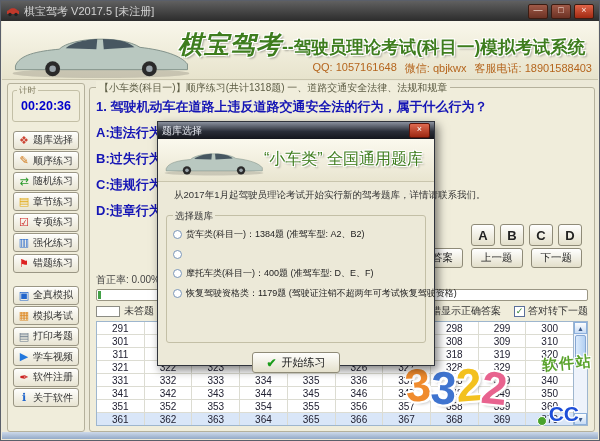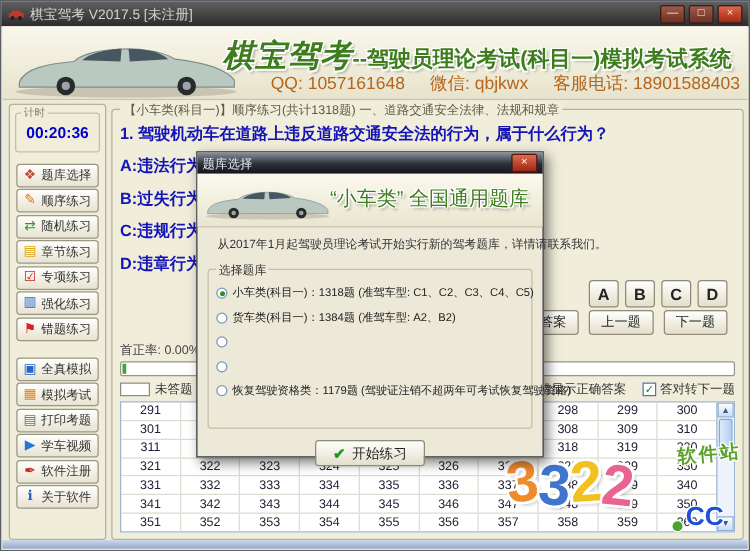--- a/index.html
+++ b/index.html
@@ -17,21 +17,21 @@
   .wbtn.close{background:linear-gradient(#e06448,#a02a12)}
 
   
   .banner{position:absolute;top:20px;left:1px;right:1px;height:58px;
     background:linear-gradient(#f9f7eb,#e7e3cc);border-bottom:1px solid #c9c5ad;overflow:hidden}
   .banner-car{position:absolute;left:6px;top:4px;width:186px;height:54px}
   .brand-line{position:absolute;left:176px;right:3px;top:7px;text-align:left;white-space:nowrap;color:#3e7d1e;
     text-shadow:-1px -1px 0 #fff,1px -1px 0 #fff,-1px 1px 0 #fff,1px 1px 0 #fff,2px 2px 2px rgba(0,0,0,.28)}
   .brand{font-size:25px;font-weight:bold;font-style:italic;letter-spacing:1px}
   .brand-sub{font-size:17.5px;font-weight:bold}
-  .contact{position:absolute;right:6px;bottom:3px;font-size:14px;color:#b5651d;display:flex;gap:20px;white-space:nowrap}
+  .contact{position:absolute;right:6px;bottom:3px;font-size:11px;color:#b5651d;display:flex;gap:8px;white-space:nowrap}
 
   
   .sidebar{position:absolute;left:6px;top:82px;width:78px;height:349px;background:#f0eddb;
     border:1px solid #b5b19c;border-radius:3px;box-sizing:border-box;padding:6px 0 3px;
     display:flex;flex-direction:column;align-items:center}
   .timerbox{width:66px;height:30px;border:1px solid #c3bfa6;border-radius:3px;position:relative;margin-bottom:7px;flex:none}
   .timer-label{position:absolute;top:-6px;left:4px;font-size:8.5px;color:#807c60;background:#f0eddb;padding:0 2px}
   .timer-value{text-align:center;margin-top:8px;font-size:12.5px;font-weight:bold;color:#0000cc}
   .sbtn{width:66px;height:19px;margin:1.5px 0;background:linear-gradient(#fefefc,#e8e4d2);
     border:1px solid #9a9684;border-radius:3px;display:flex;align-items:center;padding:0 4px;
@@ -348,20 +348,32 @@
             <div class="tcell">352</div>
             <div class="tcell">353</div>
             <div class="tcell">354</div>
             <div class="tcell">355</div>
             <div class="tcell">356</div>
             <div class="tcell">357</div>
             <div class="tcell">358</div>
             <div class="tcell">359</div>
             <div class="tcell">360</div>
           </div>
+          <div class="trow hl">
+            <div class="tcell">361</div>
+            <div class="tcell">362</div>
+            <div class="tcell">363</div>
+            <div class="tcell">364</div>
+            <div class="tcell">365</div>
+            <div class="tcell">366</div>
+            <div class="tcell">367</div>
+            <div class="tcell">368</div>
+            <div class="tcell">369</div>
+            <div class="tcell">370</div>
+          </div>
         </div>
       <div class="vscroll">
         <div class="sarrow">▲</div>
         <div class="sthumb"></div>
         <div class="sarrow down">▼</div>
       </div>
     </div>
   </div>
 
   <div class="dialog">
@@ -380,32 +392,29 @@
         <circle cx="152" cy="47" r="8" fill="#2a2a2a"></circle>
           <circle cx="152" cy="47" r="3.5" fill="#9aa4aa"></circle>
       </svg>
       <span class="dlg-banner-title">“小车类” 全国通用题库</span>
     </div>
     <div class="dlg-notice">从2017年1月起驾驶员理论考试开始实行新的驾考题库，详情请联系我们。</div>
     <div class="dlg-group">
       <span class="dlg-group-label">选择题库</span>
       <div id="radios">
           <div class="rrow">
-            <span class="radio on"></span>
-            <span class="rlab">小车类(科目一)：1318题 (准驾车型: C1、C2、C3、C4、C5)</span>
+            <span class="radio"></span>
+            <span class="rlab">货车类(科目一)：1384题 (准驾车型: A2、B2)</span>
           </div>
           <div class="rrow">
             <span class="radio"></span>
-            <span class="rlab">货车类(科目一)：1384题 (准驾车型: A2、B2)</span>
           </div>
           <div class="rrow">
             <span class="radio"></span>
-          </div>
-          <div class="rrow">
-            <span class="radio"></span>
+            <span class="rlab">摩托车类(科目一)：400题 (准驾车型: D、E、F)</span>
           </div>
           <div class="rrow">
             <span class="radio"></span>
             <span class="rlab">恢复驾驶资格类：1179题 (驾驶证注销不超两年可考试恢复驾驶资格)</span>
           </div>
         </div>
     </div>
     <div class="dlg-startrow">
       <button class="startbtn">
         <span class="start-check">✔</span>

